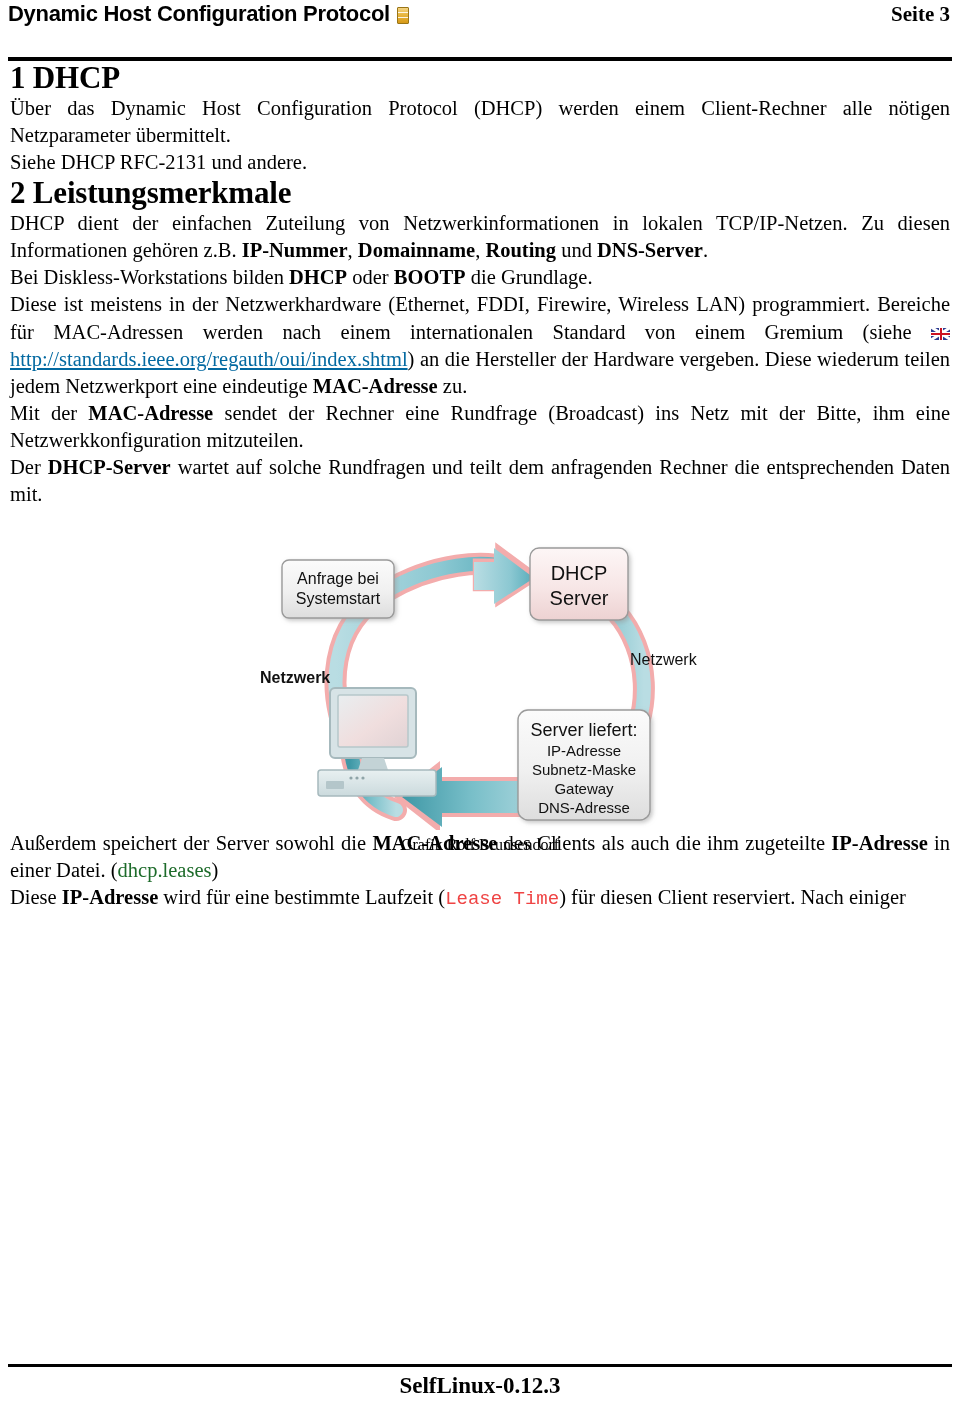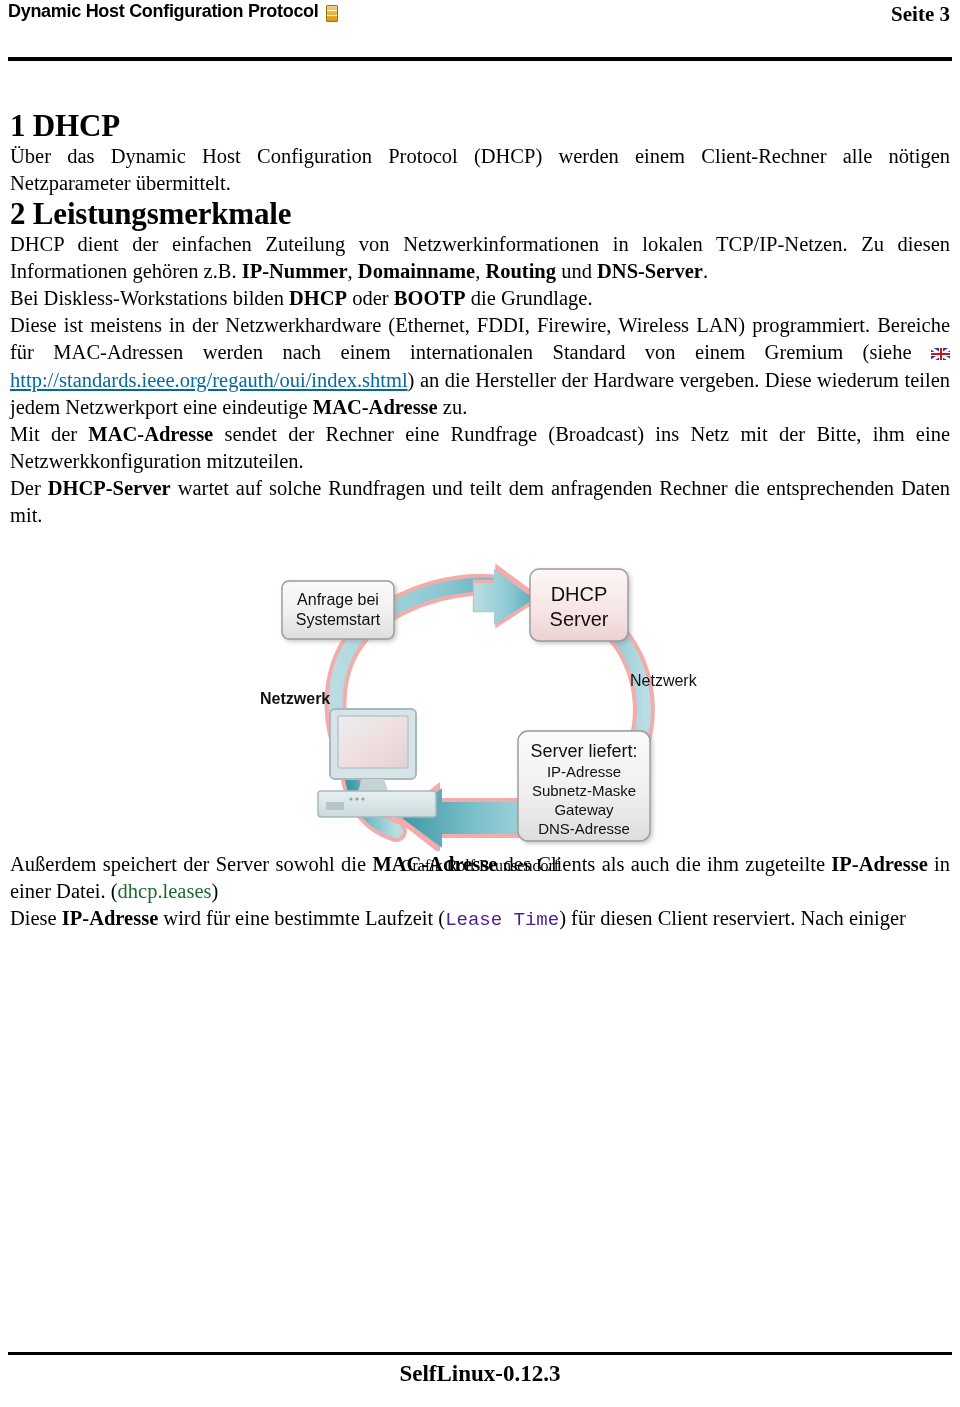--- a/index.html
+++ b/index.html
@@ -34,21 +34,21 @@
     padding-top: 2px;
   }
   .header-left {
     display: flex;
     align-items: center;
     gap: 7px;
   }
   .header-title {
     font-family: "Liberation Sans", "DejaVu Sans", sans-serif;
     font-weight: bold;
-    font-size: 18px;
+    font-size: 22px;
     letter-spacing: -0.3px;
     line-height: 1.05;
     white-space: nowrap;
   }
   .header-page {
     font-family: Liberation Serif, serif;
     font-weight: bold;
     font-size: 21px;
     padding-right: 2px;
     white-space: nowrap;
@@ -80,21 +80,20 @@
 
   .rule-top {
     height: 0;
     border-top: 4px solid #000000;
     margin: 7px 0 0 0;
   }
 
   
   .content {
     padding: 0 2px;
-    margin-top: 48px;
   }
   h1.sec {
     font-family: "Liberation Serif", "DejaVu Serif", serif;
     font-weight: bold;
     font-size: 31px;
     margin: 0;
     line-height: 1.1;
     letter-spacing: -0.2px;
   }
   .sec-1  { margin-top: 92px; }
@@ -117,21 +116,21 @@
   b, strong { font-weight: bold; }
   a.link {
     color: #0369a1;
     text-decoration: underline;
   }
   .code-green {
     color: #1d6b2a;
   }
   .code-mono {
     font-family: "Liberation Mono", "DejaVu Sans Mono", monospace;
-    color: #4c1d95;
+    color: #ef4444;
     font-size: 19px;
   }
   .flag-icon {
     display: inline-block;
     width: 19px;
     height: 12px;
     vertical-align: -1px;
     position: relative;
     overflow: hidden;
     background: #2b3a8f;
@@ -176,21 +175,21 @@
   .box-label {
     font-family: "Liberation Sans", "DejaVu Sans", sans-serif;
     fill: #111111;
   }
 
   
   .footer {
     position: absolute;
     left: 8px;
     right: 8px;
-    bottom: 20px;
+    bottom: 8px;
   }
   .rule-bottom {
     height: 0;
     border-top: 3px solid #000000;
     margin: 0 0 6px 0;
   }
   .footer-text {
     text-align: center;
     font-weight: bold;
     font-size: 23px;
@@ -210,20 +209,21 @@
     <div class="header-page">Seite 3</div>
   </div>
   <div class="rule-top"></div>
 
   <div class="content">
 
     <h1 class="sec sec-1">1 DHCP</h1>
 
     <p class="body gap-a"><span>Über das Dynamic Host Configuration Protocol (DHCP) werden einem Client-Rechner alle nötigen Netzparameter übermittelt.</span></p>
 
+    <p class="body gap-b nj"><span>Siehe DHCP RFC-2131 und andere.</span></p>
 
     <h1 class="sec sec-2">2 Leistungsmerkmale</h1>
 
     <p class="body gap-a"><span>DHCP dient der einfachen Zuteilung von Netzwerkinformationen in lokalen TCP/IP-Netzen. Zu diesen Informationen gehören z.B. </span><b>IP-Nummer</b><span>, </span><b>Domainname</b><span>, </span><b>Routing</b><span> und </span><b>DNS-Server</b><span>.</span></p>
 
     <p class="body gap-b nj"><span>Bei Diskless-Workstations bilden </span><b>DHCP</b><span> oder </span><b>BOOTP</b><span> die Grundlage.</span></p>
 
 
 
     <p class="body"><span>Diese ist meistens in der Netzwerkhardware (Ethernet, FDDI, Firewire, Wireless LAN) programmiert. Bereiche für MAC-Adressen werden nach einem internationalen Standard von einem Gremium (siehe </span><span class="flag-icon"><i class="h"></i><i class="v"></i><i class="d1"></i><i class="d2"></i><i class="hr"></i><i class="vr"></i></span> <a class="link" href="#">http://standards.ieee.org/regauth/oui/index.shtml</a><span>) an die Hersteller der Hardware vergeben. Diese wiederum teilen jedem Netzwerkport eine eindeutige </span><b>MAC-Adresse</b><span> zu.</span></p>

